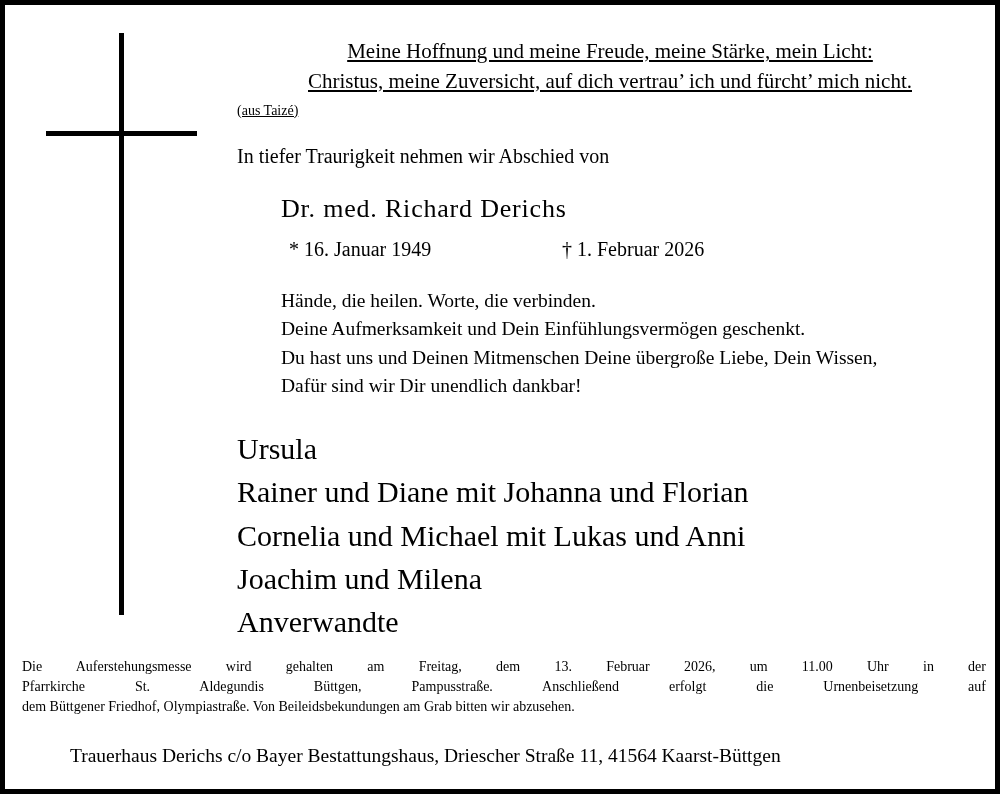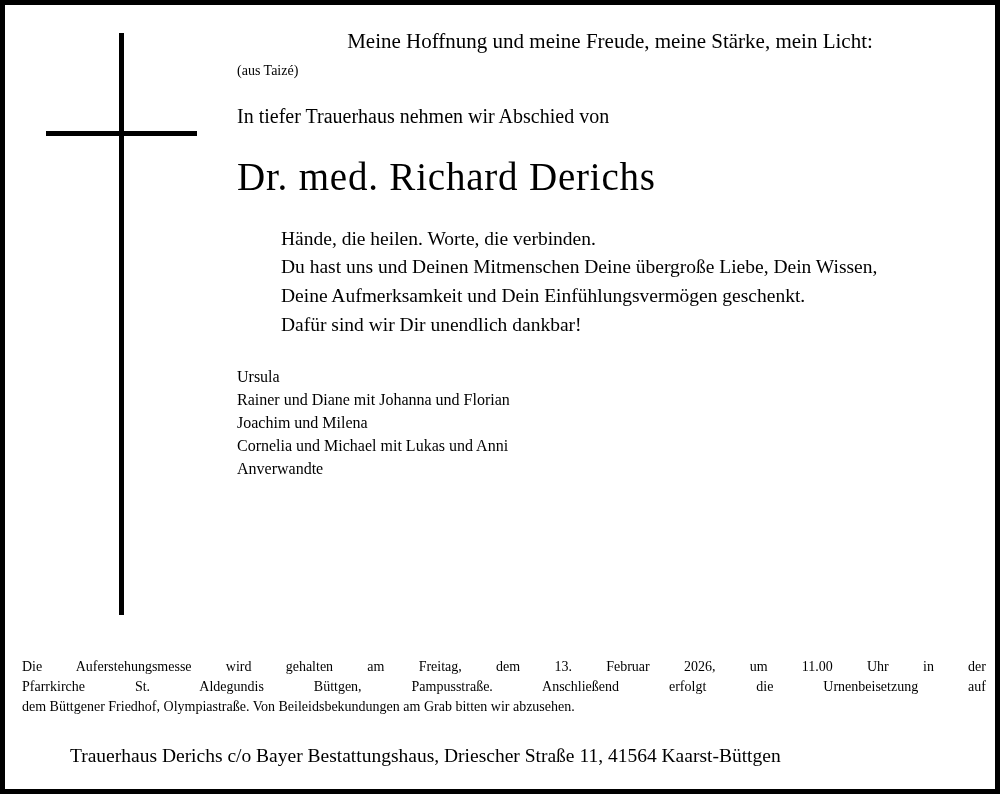--- a/index.html
+++ b/index.html
@@ -52,44 +52,46 @@
     position: absolute;
     left: 232px;
     top: 0;
     width: 746px;
   }
 
   .verse {
     text-align: center;
     font-size: 21px;
     line-height: 1.42;
-    padding-top: 22px;
-    white-space: nowrap;
+    padding-top: 32px;
+    white-space: nowrap;
+    text-decoration: underline;
   }
   .verse-line {
     display: block;
   }
   .verse-source {
     display: block;
     text-align: left;
     font-size: 14px;
     padding-top: 4px;
     padding-right: 4px;
   }
 
   .intro {
     font-size: 20px;
     padding-top: 24px;
   }
 
   .name {
-    font-size: 39px;
+    font-size: 26px;
     letter-spacing: 0.8px;
     padding-top: 26px;
     white-space: nowrap;
+    margin-left: 44px;
   }
 
   .dates {
     font-size: 20px;
     padding-top: 14px;
     padding-left: 52px;
   }
   .date-birth {
     display: inline-block;
     width: 268px;
@@ -103,21 +105,21 @@
     line-height: 1.47;
     padding-top: 26px;
     margin-left: 44px;
   }
   .tribute-line {
     display: block;
     white-space: nowrap;
   }
 
   .family {
-    font-size: 16px;
+    font-size: 30px;
     line-height: 1.44;
     padding-top: 26px;
   }
   .family-line {
     display: block;
     white-space: nowrap;
   }
 
   
   .service {
@@ -155,40 +157,45 @@
 
   <div class="cross">
     <div class="cross-vertical"></div>
     <div class="cross-horizontal"></div>
   </div>
 
   <div class="content">
 
     <div class="verse">
       <span class="verse-line">Meine Hoffnung und meine Freude, meine Stärke, mein Licht:</span>
+      <span class="verse-line">Christus, meine Zuversicht, auf dich vertrau’ ich und fürcht’ mich nicht.</span>
       <span class="verse-source">(aus Taizé)</span>
     </div>
 
-    <div class="intro">In tiefer Trauerhaus nehmen wir Abschied von</div>
+    <div class="intro">In tiefer Traurigkeit nehmen wir Abschied von</div>
 
     <div class="name">Dr. med. Richard Derichs</div>
 
+    <div class="dates">
+      <span class="date-birth">* 16. Januar 1949</span>
+      <span class="date-death">† 1. Februar 2026</span>
+    </div>
 
     <div class="tribute">
       <span class="tribute-line">Hände, die heilen. Worte, die verbinden.</span>
+      <span class="tribute-line">Deine Aufmerksamkeit und Dein Einfühlungsvermögen geschenkt.</span>
       <span class="tribute-line">Du hast uns und Deinen Mitmenschen Deine übergroße Liebe, Dein Wissen,</span>
-      <span class="tribute-line">Deine Aufmerksamkeit und Dein Einfühlungsvermögen geschenkt.</span>
       <span class="tribute-line">Dafür sind wir Dir unendlich dankbar!</span>
     </div>
 
     <div class="family">
       <span class="family-line">Ursula</span>
       <span class="family-line">Rainer und Diane mit Johanna und Florian</span>
+      <span class="family-line">Cornelia und Michael mit Lukas und Anni</span>
       <span class="family-line">Joachim und Milena</span>
-      <span class="family-line">Cornelia und Michael mit Lukas und Anni</span>
       <span class="family-line">Anverwandte</span>
     </div>
 
   </div>
 
   <div class="service">
     <span class="service-line j">Die Auferstehungsmesse wird gehalten am Freitag, dem 13. Februar 2026, um 11.00 Uhr in der</span>
     <span class="service-line j">Pfarrkirche St. Aldegundis Büttgen, Pampusstraße. Anschließend erfolgt die Urnenbeisetzung auf</span>
     <span class="service-line">dem Büttgener Friedhof, Olympiastraße. Von Beileidsbekundungen am Grab bitten wir abzusehen.</span>
   </div>

